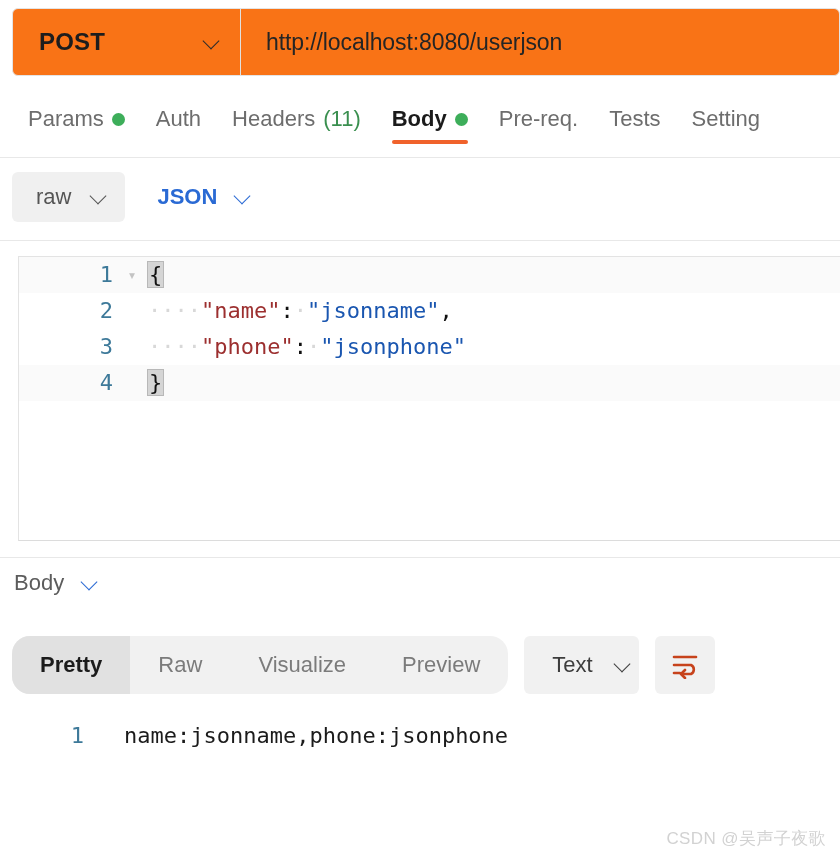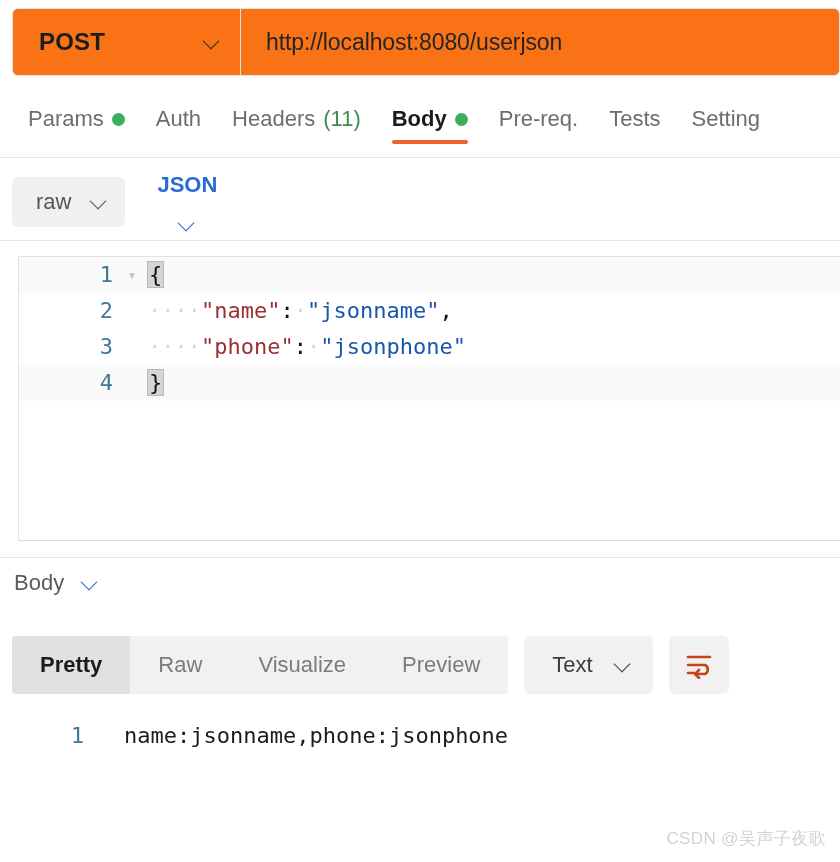--- a/index.html
+++ b/index.html
@@ -139,21 +139,20 @@
     font-size: 22px;
   }
   .json-sel {
     display: flex;
     align-items: center;
     gap: 18px;
     margin-left: 32px;
     color: #2a6ad4;
     font-size: 22px;
     font-weight: bold;
-    flex-direction: column;
   }
 
   
   .editor {
     position: absolute;
     left: 18px;
     top: 256px;
     width: 824px;
     height: 285px;
     background: #ffffff;
@@ -219,21 +218,21 @@
     position: absolute;
     left: 12px;
     top: 636px;
     display: flex;
     align-items: center;
     gap: 16px;
   }
   .seg-group {
     display: flex;
     background: #f1f1f1;
-    border-radius: 4px;
+    border-radius: 18px;
     overflow: hidden;
     height: 58px;
     text-align: right;
   }
   .seg {
     display: flex;
     align-items: center;
     padding: 0 28px;
     font-size: 22px;
     color: #7b7b7b;
@@ -244,21 +243,21 @@
     color: #1b1b1b;
     font-weight: bold;
   }
   .text-pill {
     display: flex;
     align-items: center;
     gap: 22px;
     background: #f1f1f1;
     border-radius: 6px;
     height: 58px;
-    padding: 0 22px 0 28px;
+    padding: 0 8px 0 28px;
     font-size: 22px;
     color: #3d3d3d;
   }
   .wrap-btn {
     width: 60px;
     height: 58px;
     background: #f1f1f1;
     border-radius: 6px;
     display: flex;
     align-items: center;

